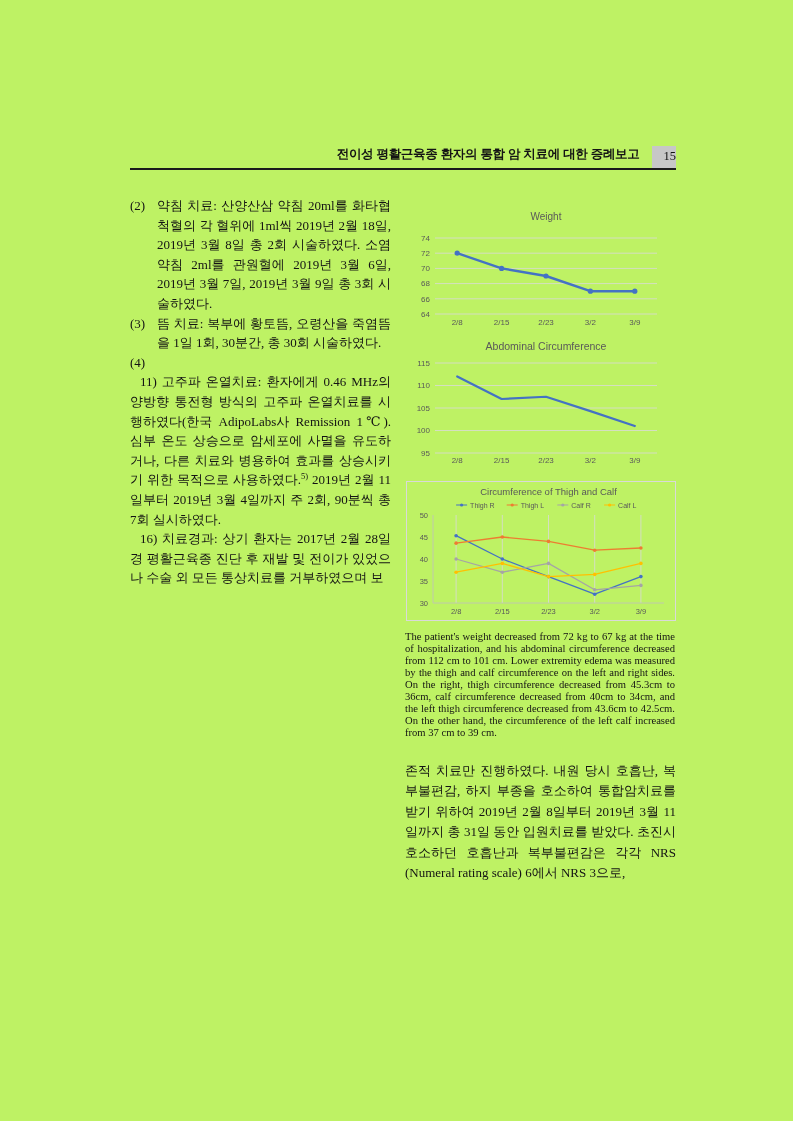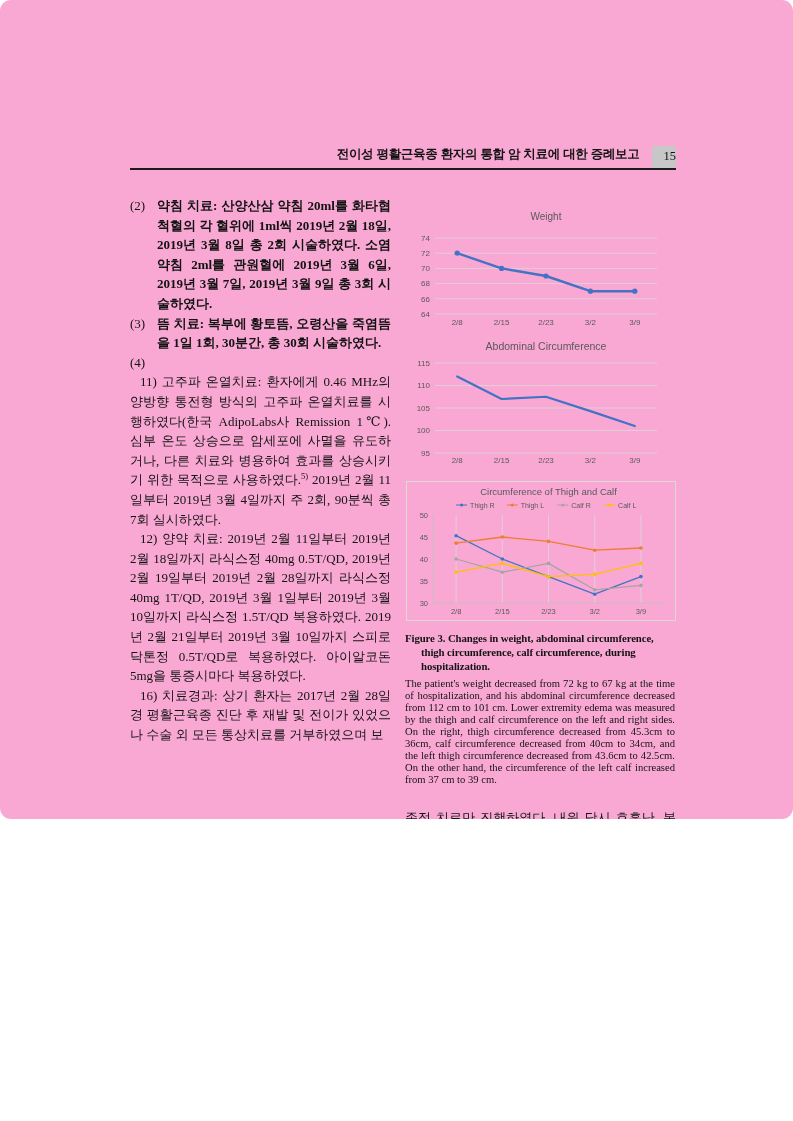--- a/index.html
+++ b/index.html
@@ -1,33 +1,33 @@
 <!DOCTYPE html>
 <html><head>
 <meta charset="utf-8">
 <style>
   html,body{margin:0;padding:0;background:#ffffff;}
-  .page{position:relative;width:793px;height:819px;background:#f9a8d4;overflow:hidden;
-        font-family:"Liberation Serif","DejaVu Serif",serif;color:#131313;border-radius:11px;}
+  .page{position:relative;width:793px;height:1121px;background:#bef264;overflow:hidden;
+        font-family:"Liberation Serif","DejaVu Serif",serif;color:#131313;}
 
   
   .header{position:absolute;left:130px;top:141px;width:546px;height:27px;
           border-bottom:2px solid #1b1b1b;display:flex;justify-content:flex-end;
           align-items:flex-end;gap:12px;}
   .header-title{font-family:"Liberation Sans","DejaVu Sans",sans-serif;font-weight:bold;
           font-size:12.5px;color:#141414;padding-bottom:5px;letter-spacing:-0.3px;}
   .page-num{font-family:"Liberation Serif",serif;font-size:12.5px;background:#c7c7c7;
           color:#111;padding:3px 0 4px 12px;}
 
   
   .col-left{position:absolute;left:130px;top:196px;width:261px;font-size:13px;
           line-height:19.6px;text-align:justify;}
   .list-item{display:flex;}
   .li-marker{width:27px;flex:none;}
-  .li-text{flex:1;text-align:justify;font-weight:bold;}
+  .li-text{flex:1;text-align:justify;}
   .para{margin:0;text-indent:10px;text-align:justify;}
   sup{font-size:8.5px;line-height:0;}
 
   
   .col-right{position:absolute;left:405px;top:200px;width:272px;}
   .chart{position:relative;}
   .chart-weight{width:258px;height:126px;margin-left:6px;}
   .chart-abd{width:258px;height:130px;margin-left:6px;margin-top:9px;}
   .chart-tc{width:270px;height:140px;margin-left:1px;margin-top:16px;}
 
@@ -54,21 +54,20 @@
       <span class="li-text">약침 치료: 산양산삼 약침 20ml를 화타협척혈의 각 혈위에 1ml씩 2019년 2월 18일, 2019년 3월 8일 총 2회 시술하였다. 소염 약침 2ml를 관원혈에 2019년 3월 6일, 2019년 3월 7일, 2019년 3월 9일 총 3회 시술하였다.</span>
     </div>
     <div class="list-item">
       <span class="li-marker">(3)</span>
       <span class="li-text">뜸 치료: 복부에 황토뜸, 오령산을 죽염뜸을 1일 1회, 30분간, 총 30회 시술하였다.</span>
     </div>
     <div class="list-item">
       <span class="li-marker">(4)</span>
     </div>
     <p class="para"><span>11) 고주파 온열치료: 환자에게 0.46 MHz의 양방향 통전형 방식의 고주파 온열치료를 시행하였다(한국 AdipoLabs사 Remission 1℃). 심부 온도 상승으로 암세포에 사멸을 유도하거나, 다른 치료와 병용하여 효과를 상승시키기 위한 목적으로 사용하였다.</span><sup>5)</sup><span> 2019년 2월 11일부터 2019년 3월 4일까지 주 2회, 90분씩 총 7회 실시하였다.</span></p>
-    <p class="para">12) 양약 치료: 2019년 2월 11일부터 2019년 2월 18일까지 라식스정 40mg 0.5T/QD, 2019년 2월 19일부터 2019년 2월 28일까지 라식스정 40mg 1T/QD, 2019년 3월 1일부터 2019년 3월 10일까지 라식스정 1.5T/QD 복용하였다. 2019년 2월 21일부터 2019년 3월 10일까지 스피로닥톤정 0.5T/QD로 복용하였다. 아이알코돈 5mg을 통증시마다 복용하였다.</p>
     <p class="para">16) 치료경과: 상기 환자는 2017년 2월 28일경 평활근육종 진단 후 재발 및 전이가 있었으나 수술 외 모든 통상치료를 거부하였으며 보</p>
   </div>
 
   <div class="col-right">
     <div class="chart chart-weight"><svg width="258" height="126" viewBox="0 0 258 126">
           <line x1="24" x2="246" y1="114" y2="114" stroke="#d9d9d9" stroke-width="0.8"></line>
           <line x1="24" x2="246" y1="98.80000000000001" y2="98.80000000000001" stroke="#d9d9d9" stroke-width="0.8"></line>
           <line x1="24" x2="246" y1="83.6" y2="83.6" stroke="#d9d9d9" stroke-width="0.8"></line>
           <line x1="24" x2="246" y1="68.4" y2="68.4" stroke="#d9d9d9" stroke-width="0.8"></line>
           <line x1="24" x2="246" y1="53.199999999999996" y2="53.199999999999996" stroke="#d9d9d9" stroke-width="0.8"></line>
@@ -165,20 +164,19 @@
           <circle cx="234.9" cy="104.4" r="1.8" fill="#A5A5A5"></circle>
           <polyline points="50.1,91.2 96.3,82.4 142.5,95.6 188.7,93.4 234.9,82.4" fill="none" stroke="#FFC000" stroke-width="1.3" stroke-linejoin="round" stroke-linecap="round"></polyline>
           <circle cx="50.1" cy="91.2" r="1.8" fill="#FFC000"></circle>
           <circle cx="96.3" cy="82.4" r="1.8" fill="#FFC000"></circle>
           <circle cx="142.5" cy="95.6" r="1.8" fill="#FFC000"></circle>
           <circle cx="188.7" cy="93.4" r="1.8" fill="#FFC000"></circle>
           <circle cx="234.9" cy="82.4" r="1.8" fill="#FFC000"></circle>
         </svg></div>
 
     <div class="fig-caption">
-      <div class="fig-title">Figure 3. Changes in weight, abdominal circumference, thigh circumference, calf circumference, during hospitalization.</div>
       <div class="fig-body">The patient's weight decreased from 72 kg to 67 kg at the time of hospitalization, and his abdominal circumference decreased from 112 cm to 101 cm. Lower extremity edema was measured by the thigh and calf circumference on the left and right sides. On the right, thigh circumference decreased from 45.3cm to 36cm, calf circumference decreased from 40cm to 34cm, and the left thigh circumference decreased from 43.6cm to 42.5cm. On the other hand, the circumference of the left calf increased from 37 cm to 39 cm.</div>
     </div>
 
     <p class="para right-para">존적 치료만 진행하였다. 내원 당시 호흡난, 복부불편감, 하지 부종을 호소하여 통합암치료를 받기 위하여 2019년 2월 8일부터 2019년 3월 11일까지 총 31일 동안 입원치료를 받았다. 초진시 호소하던 호흡난과 복부불편감은 각각 NRS (Numeral rating scale) 6에서 NRS 3으로,</p>
   </div>
 
 </div>
 
 </body></html>

